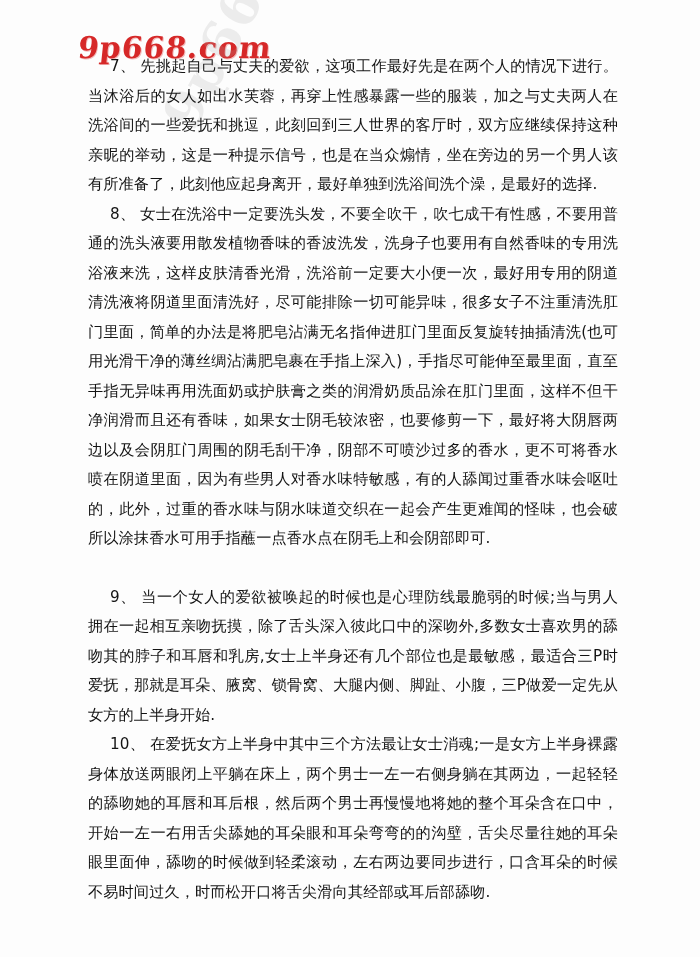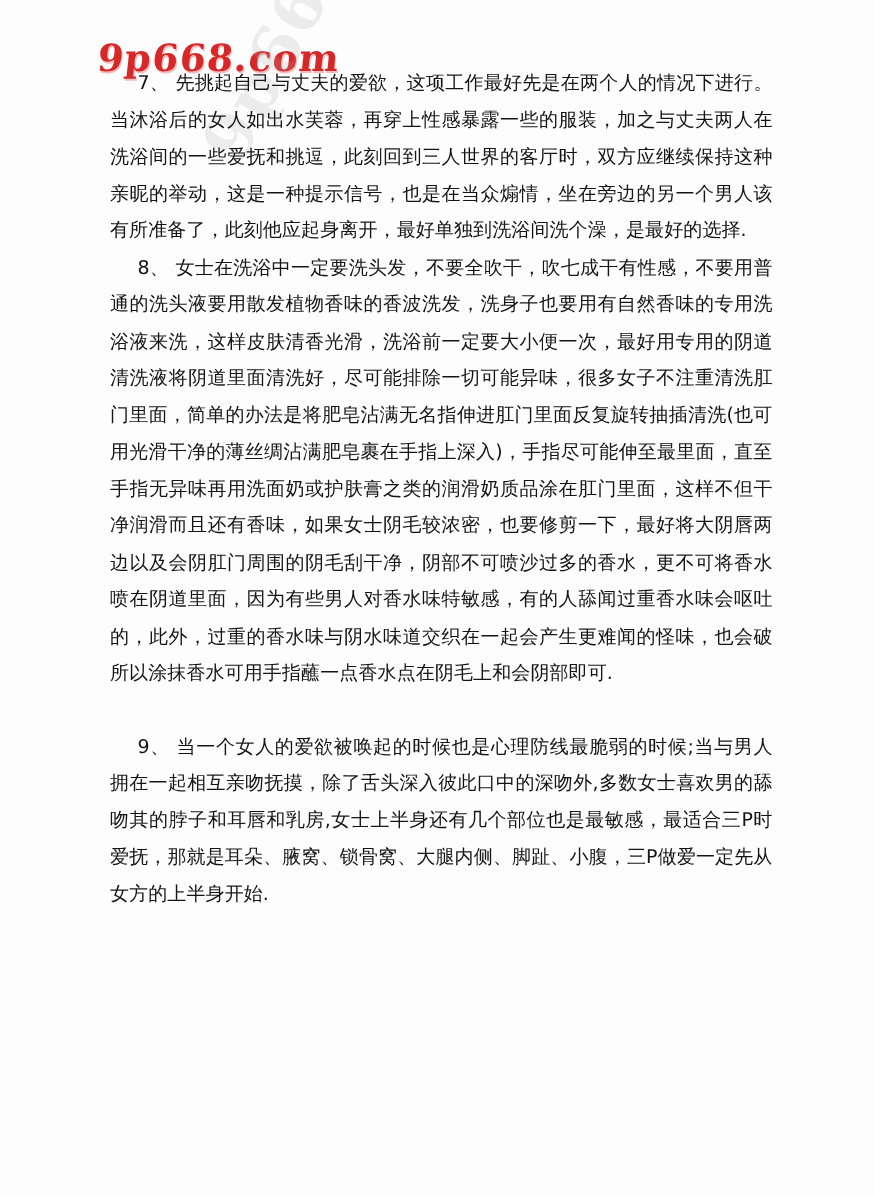--- a/index.html
+++ b/index.html
@@ -89,15 +89,16 @@
   <div class="watermark-diagonal">9p668.com</div>
 
   <div class="content">
 
     <p class="para indent">7、 先挑起自己与丈夫的爱欲，这项工作最好先是在两个人的情况下进行。当沐浴后的女人如出水芙蓉，再穿上性感暴露一些的服装，加之与丈夫两人在洗浴间的一些爱抚和挑逗，此刻回到三人世界的客厅时，双方应继续保持这种亲昵的举动，这是一种提示信号，也是在当众煽情，坐在旁边的另一个男人该有所准备了，此刻他应起身离开，最好单独到洗浴间洗个澡，是最好的选择.</p>
 
     <p class="para indent small-gap">8、 女士在洗浴中一定要洗头发，不要全吹干，吹七成干有性感，不要用普通的洗头液要用散发植物香味的香波洗发，洗身子也要用有自然香味的专用洗浴液来洗，这样皮肤清香光滑，洗浴前一定要大小便一次，最好用专用的阴道清洗液将阴道里面清洗好，尽可能排除一切可能异味，很多女子不注重清洗肛门里面，简单的办法是将肥皂沾满无名指伸进肛门里面反复旋转抽插清洗(也可用光滑干净的薄丝绸沾满肥皂裹在手指上深入)，手指尽可能伸至最里面，直至手指无异味再用洗面奶或护肤膏之类的润滑奶质品涂在肛门里面，这样不但干净润滑而且还有香味，如果女士阴毛较浓密，也要修剪一下，最好将大阴唇两边以及会阴肛门周围的阴毛刮干净，阴部不可喷沙过多的香水，更不可将香水喷在阴道里面，因为有些男人对香水味特敏感，有的人舔闻过重香水味会呕吐的，此外，过重的香水味与阴水味道交织在一起会产生更难闻的怪味，也会破所以涂抹香水可用手指蘸一点香水点在阴毛上和会阴部即可.</p>
 
     <p class="para indent spacer-before">9、 当一个女人的爱欲被唤起的时候也是心理防线最脆弱的时候;当与男人拥在一起相互亲吻抚摸，除了舌头深入彼此口中的深吻外,多数女士喜欢男的舔吻其的脖子和耳唇和乳房,女士上半身还有几个部位也是最敏感，最适合三P时爱抚，那就是耳朵、腋窝、锁骨窝、大腿内侧、脚趾、小腹，三P做爱一定先从女方的上半身开始.</p>
 
+    <p class="para indent small-gap">10、 在爱抚女方上半身中其中三个方法最让女士消魂;一是女方上半身裸露身体放送两眼闭上平躺在床上，两个男士一左一右侧身躺在其两边，一起轻轻的舔吻她的耳唇和耳后根，然后两个男士再慢慢地将她的整个耳朵含在口中，开始一左一右用舌尖舔她的耳朵眼和耳朵弯弯的的沟壁，舌尖尽量往她的耳朵眼里面伸，舔吻的时候做到轻柔滚动，左右两边要同步进行，口含耳朵的时候不易时间过久，时而松开口将舌尖滑向其经部或耳后部舔吻.</p>
 
   </div>
 </div>
 
 </body></html>

